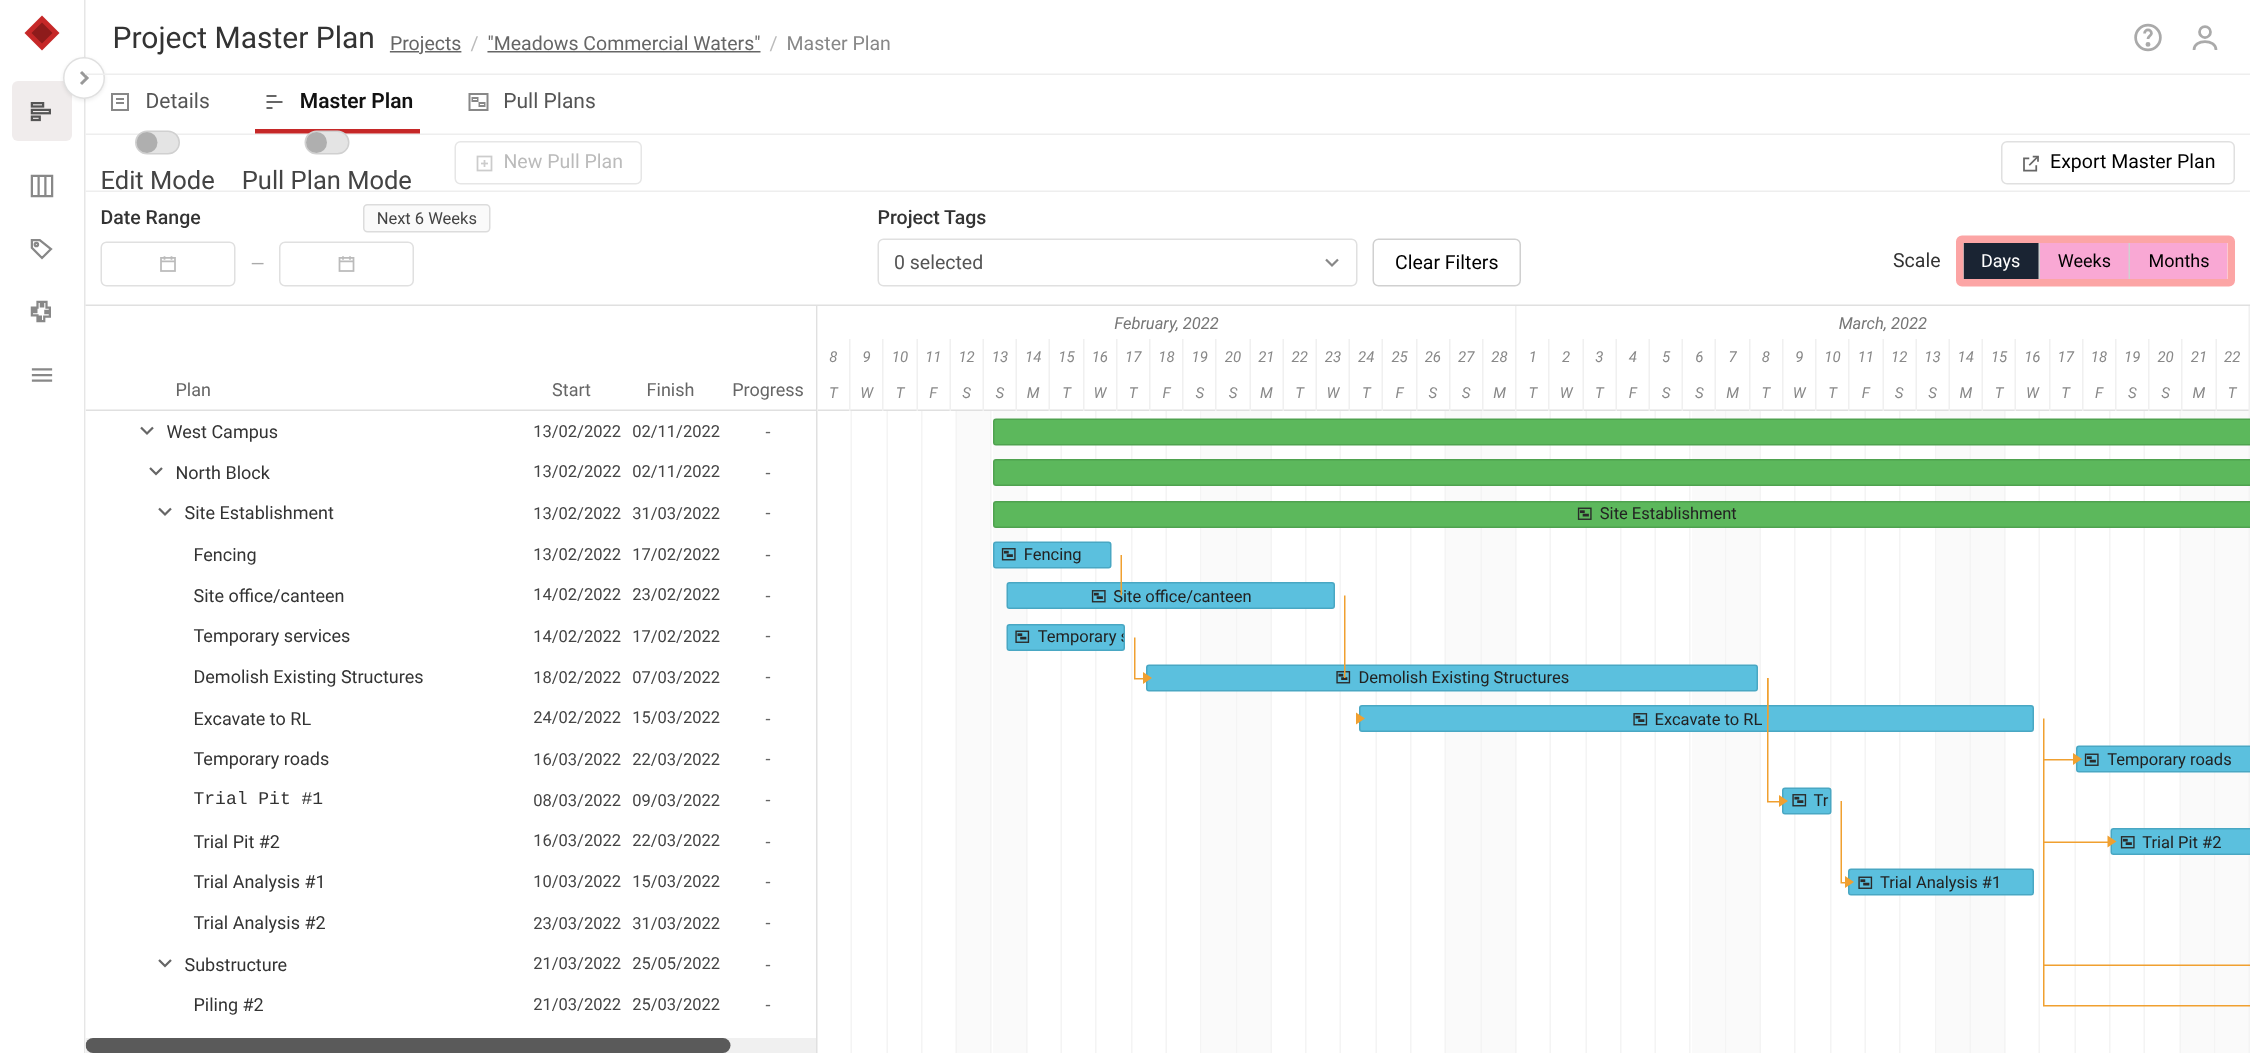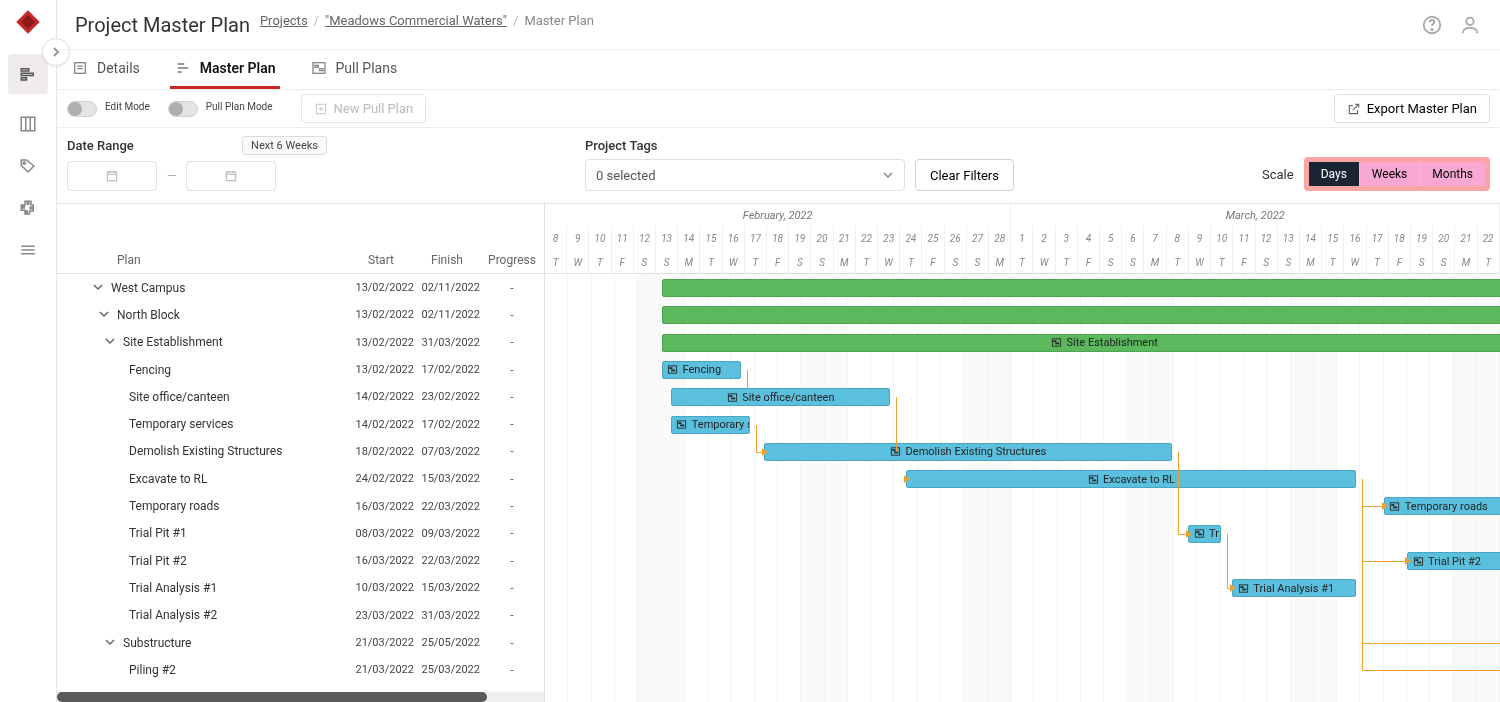--- a/index.html
+++ b/index.html
@@ -12,37 +12,37 @@
 .left-rail .rail-item.active { background:#f0ecec; width:40px; height:40px; border-radius:4px; }
 
 
 .collapse-handle { position:absolute; left:42px; top:38px; width:28px; height:28px; border-radius:50%; border:1px solid #e0e0e0; background:#fff; display:flex; align-items:center; justify-content:center; font-size:14px; color:#888; box-shadow:0 1px 3px rgba(0,0,0,.08); cursor:pointer;}
 
 
 .main { position:absolute; left:57px; top:0; right:0; bottom:0; display:flex; flex-direction:column; }
 
 
 .header { height:50px; border-bottom:1px solid #eee; display:flex; align-items:center; padding:0 18px; justify-content:space-between;}
-.header-left { display:flex; align-items:flex-start; gap:10px; }
+.header-left { display:flex; align-items:flex-end; gap:10px; }
 .title { font-size:20px; color:#333; font-weight:400; }
 .crumbs { font-size:13px; color:#888; display:flex; align-items:center; gap:6px; }
 .crumbs a { color:#666; text-decoration:underline; cursor:pointer;}
 .crumbs .sep { color:#bbb; }
 .header-right { display:flex; gap:14px; color:#999; }
 .header-right .hicon { width:24px; height:24px; cursor:pointer; display:flex; align-items:center; justify-content:center;}
 
 
 .tabs { height:40px; border-bottom:1px solid #eee; display:flex; align-items:center; padding:0 10px; gap:26px; }
 .tab { display:flex; align-items:center; gap:8px; font-size:14px; color:#555; height:100%; cursor:pointer; border-bottom:3px solid transparent; padding:0 4px;}
 .tab.active { color:#111; font-weight:600; border-bottom-color:#c62828;}
 .tab .ticon { width:18px; height:18px; color:#888; display:flex; align-items:center; justify-content:center;}
 
 
 .toolbar { height:38px; border-bottom:1px solid #eee; display:flex; align-items:center; padding:0 10px; gap:18px;}
-.toggle { display:flex; gap:8px; font-size:10px; color:#444;}
+.toggle { display:flex; align-items:center; gap:8px; font-size:17px; color:#444;flex-direction:column;}
 .switch { width:30px; height:16px; border-radius:8px; background:#e4e4e4; position:relative; border:1px solid #d0d0d0; cursor:pointer;}
 .switch .knob { position:absolute; width:14px; height:14px; border-radius:50%; background:#afafaf; top:0; left:0; }
 .newpull { margin-left:10px; border:1px solid #e6e6e6; color:#bbb; background:#fff; padding:6px 12px; font-size:13px; border-radius:4px; display:flex; align-items:center; gap:6px;}
 .toolbar-spacer { flex:1; }
 .export-btn { border:1px solid #e0e0e0; background:#fff; padding:6px 12px; font-size:13px; border-radius:4px; display:flex; align-items:center; gap:6px; cursor:pointer;}
 
 
 .filters { padding:8px 10px 12px; display:flex; align-items:flex-end; gap:24px;}
 .fgroup { display:flex; flex-direction:column; gap:6px; font-size:12px;}
 .fgroup .label { color:#333; font-weight:500; font-size:13px;}
@@ -374,21 +374,21 @@
           </div>
           <div class="task-row child indent3">
             <div class="chev" style="width: 64px;"></div>
             <div class="tname" style="padding-left: 8px;">Temporary roads</div>
             <div class="tcol">16/03/2022</div>
             <div class="tcol">22/03/2022</div>
             <div class="tprog">-</div>
           </div>
           <div class="task-row child indent3">
             <div class="chev" style="width: 64px;"></div>
-            <div class="tname" style="padding-left: 8px;">Trial Pit #1</div>
+            <div class="tname" style="padding-left: 8px; font-family: Liberation Mono, monospace;">Trial Pit #1</div>
             <div class="tcol">08/03/2022</div>
             <div class="tcol">09/03/2022</div>
             <div class="tprog">-</div>
           </div>
           <div class="task-row child indent3">
             <div class="chev" style="width: 64px;"></div>
             <div class="tname" style="padding-left: 8px;">Trial Pit #2</div>
             <div class="tcol">16/03/2022</div>
             <div class="tcol">22/03/2022</div>
             <div class="tprog">-</div>

